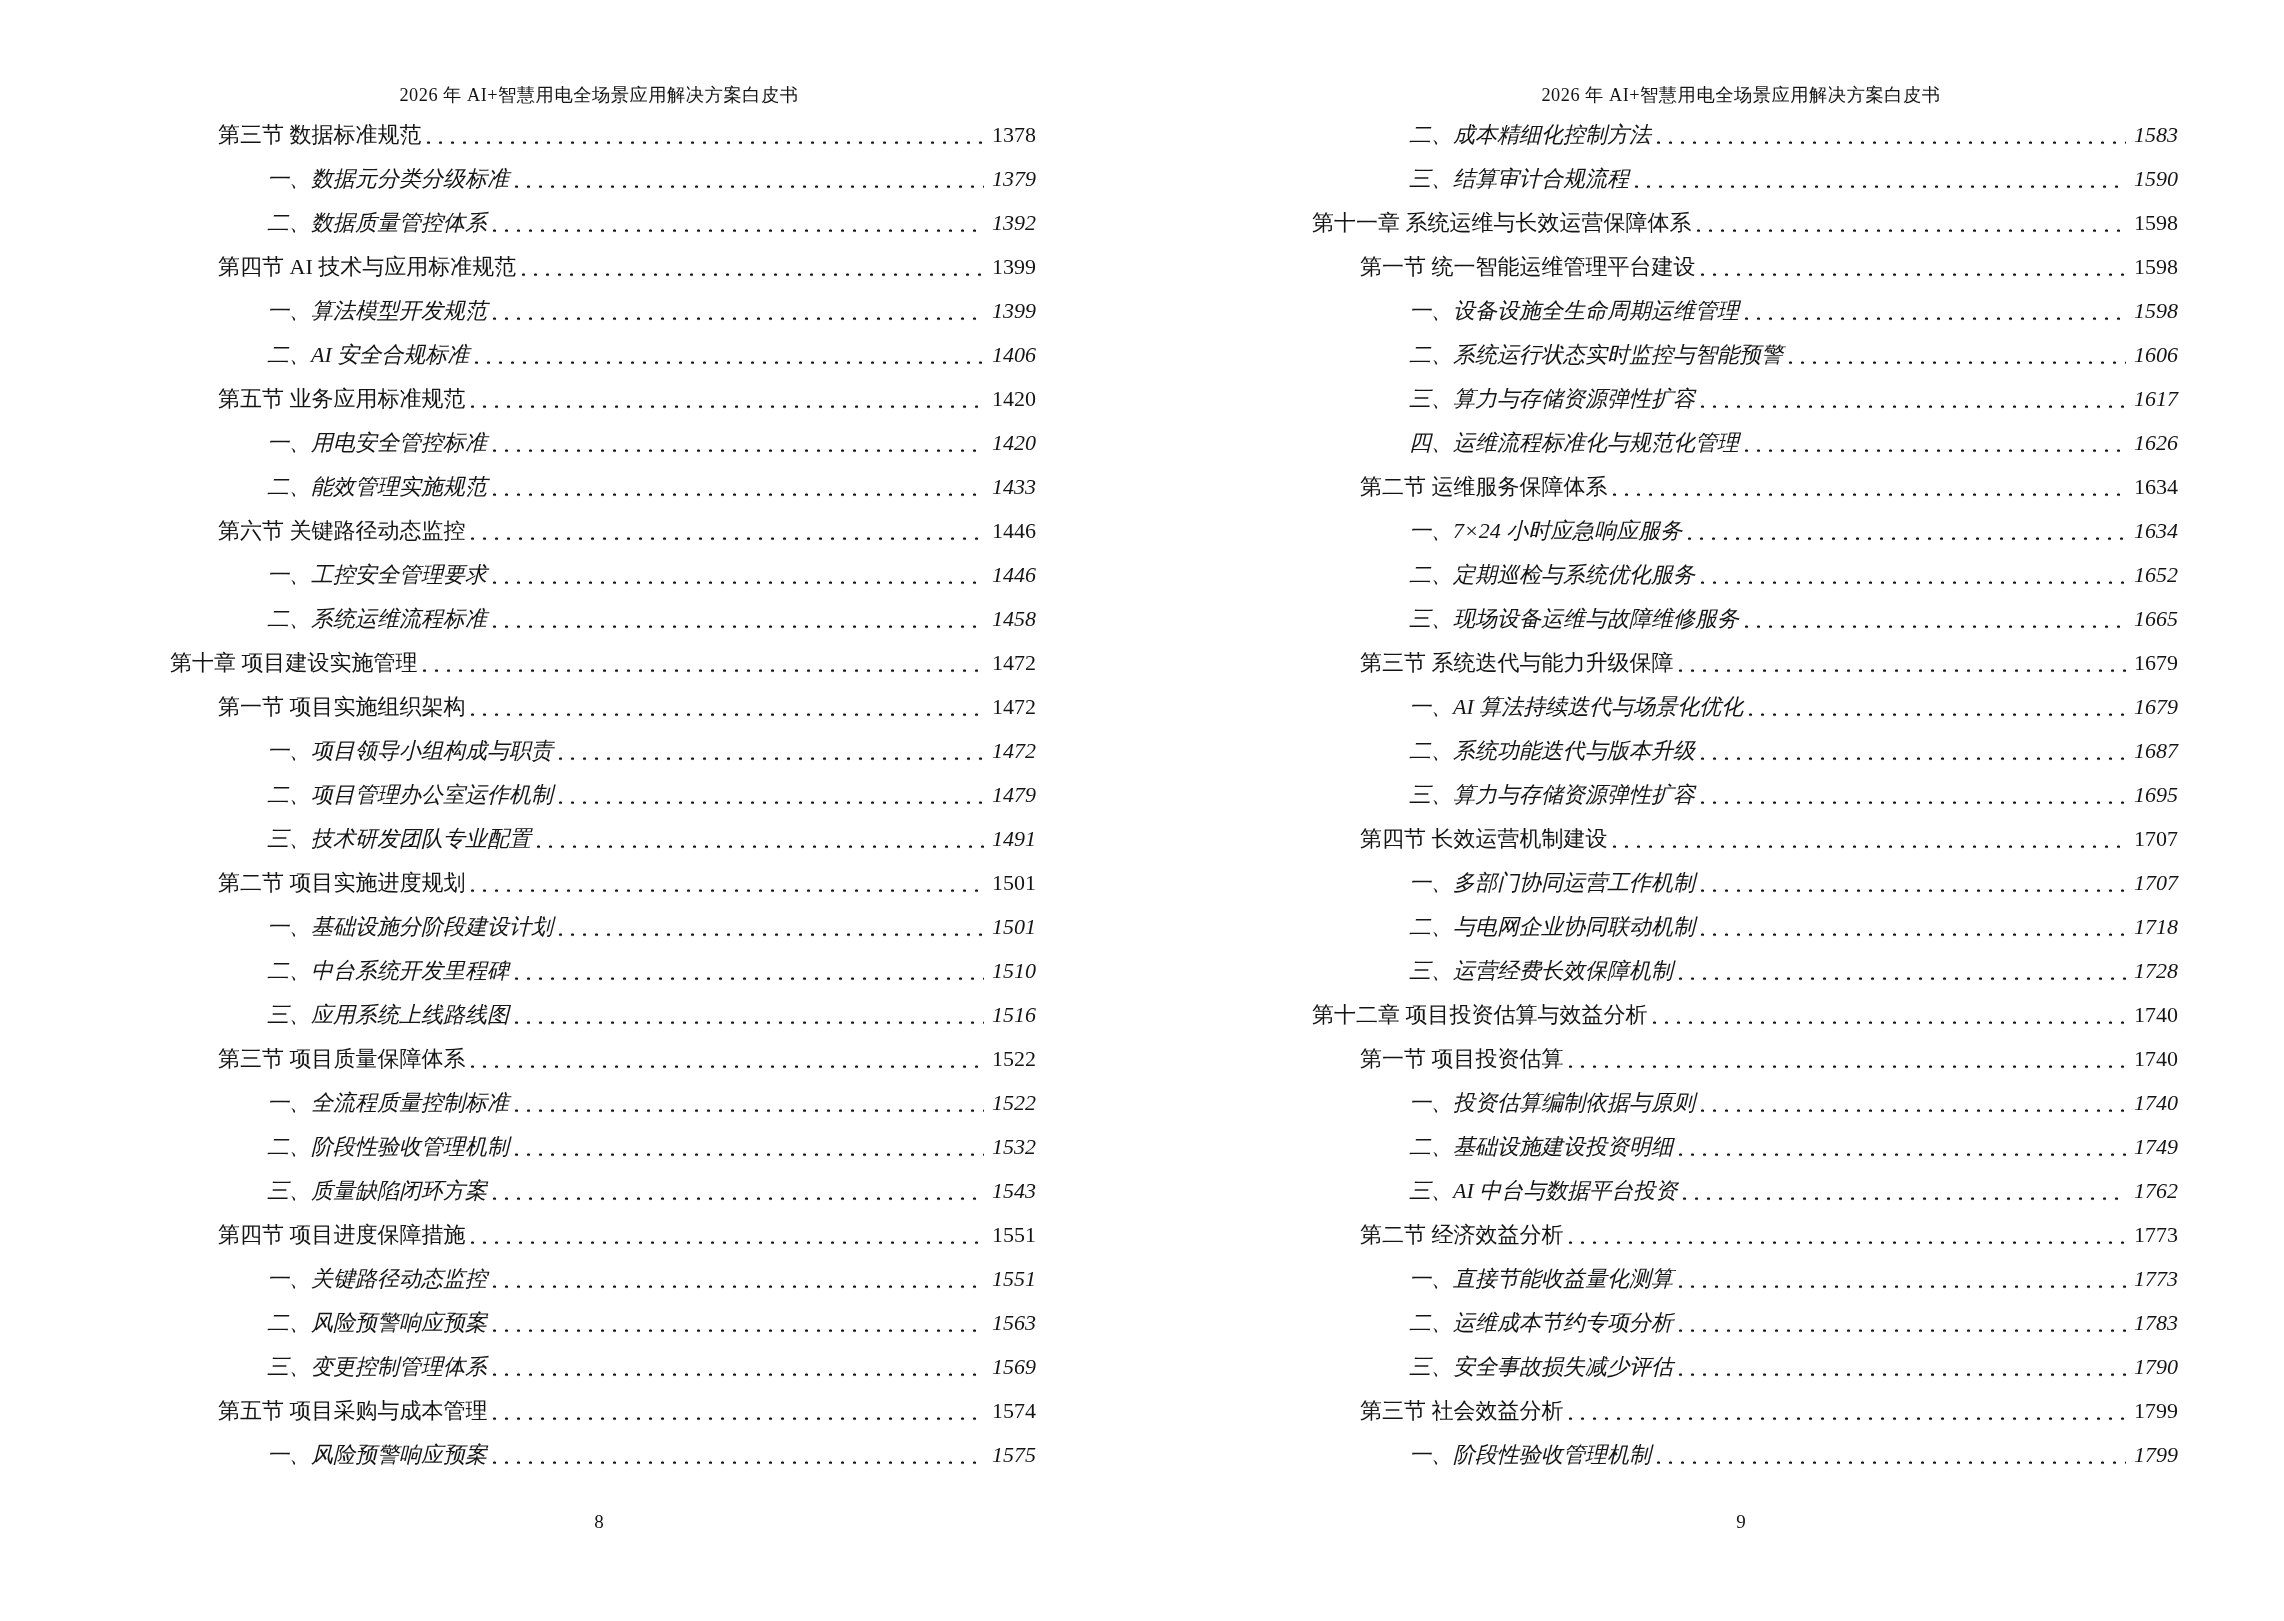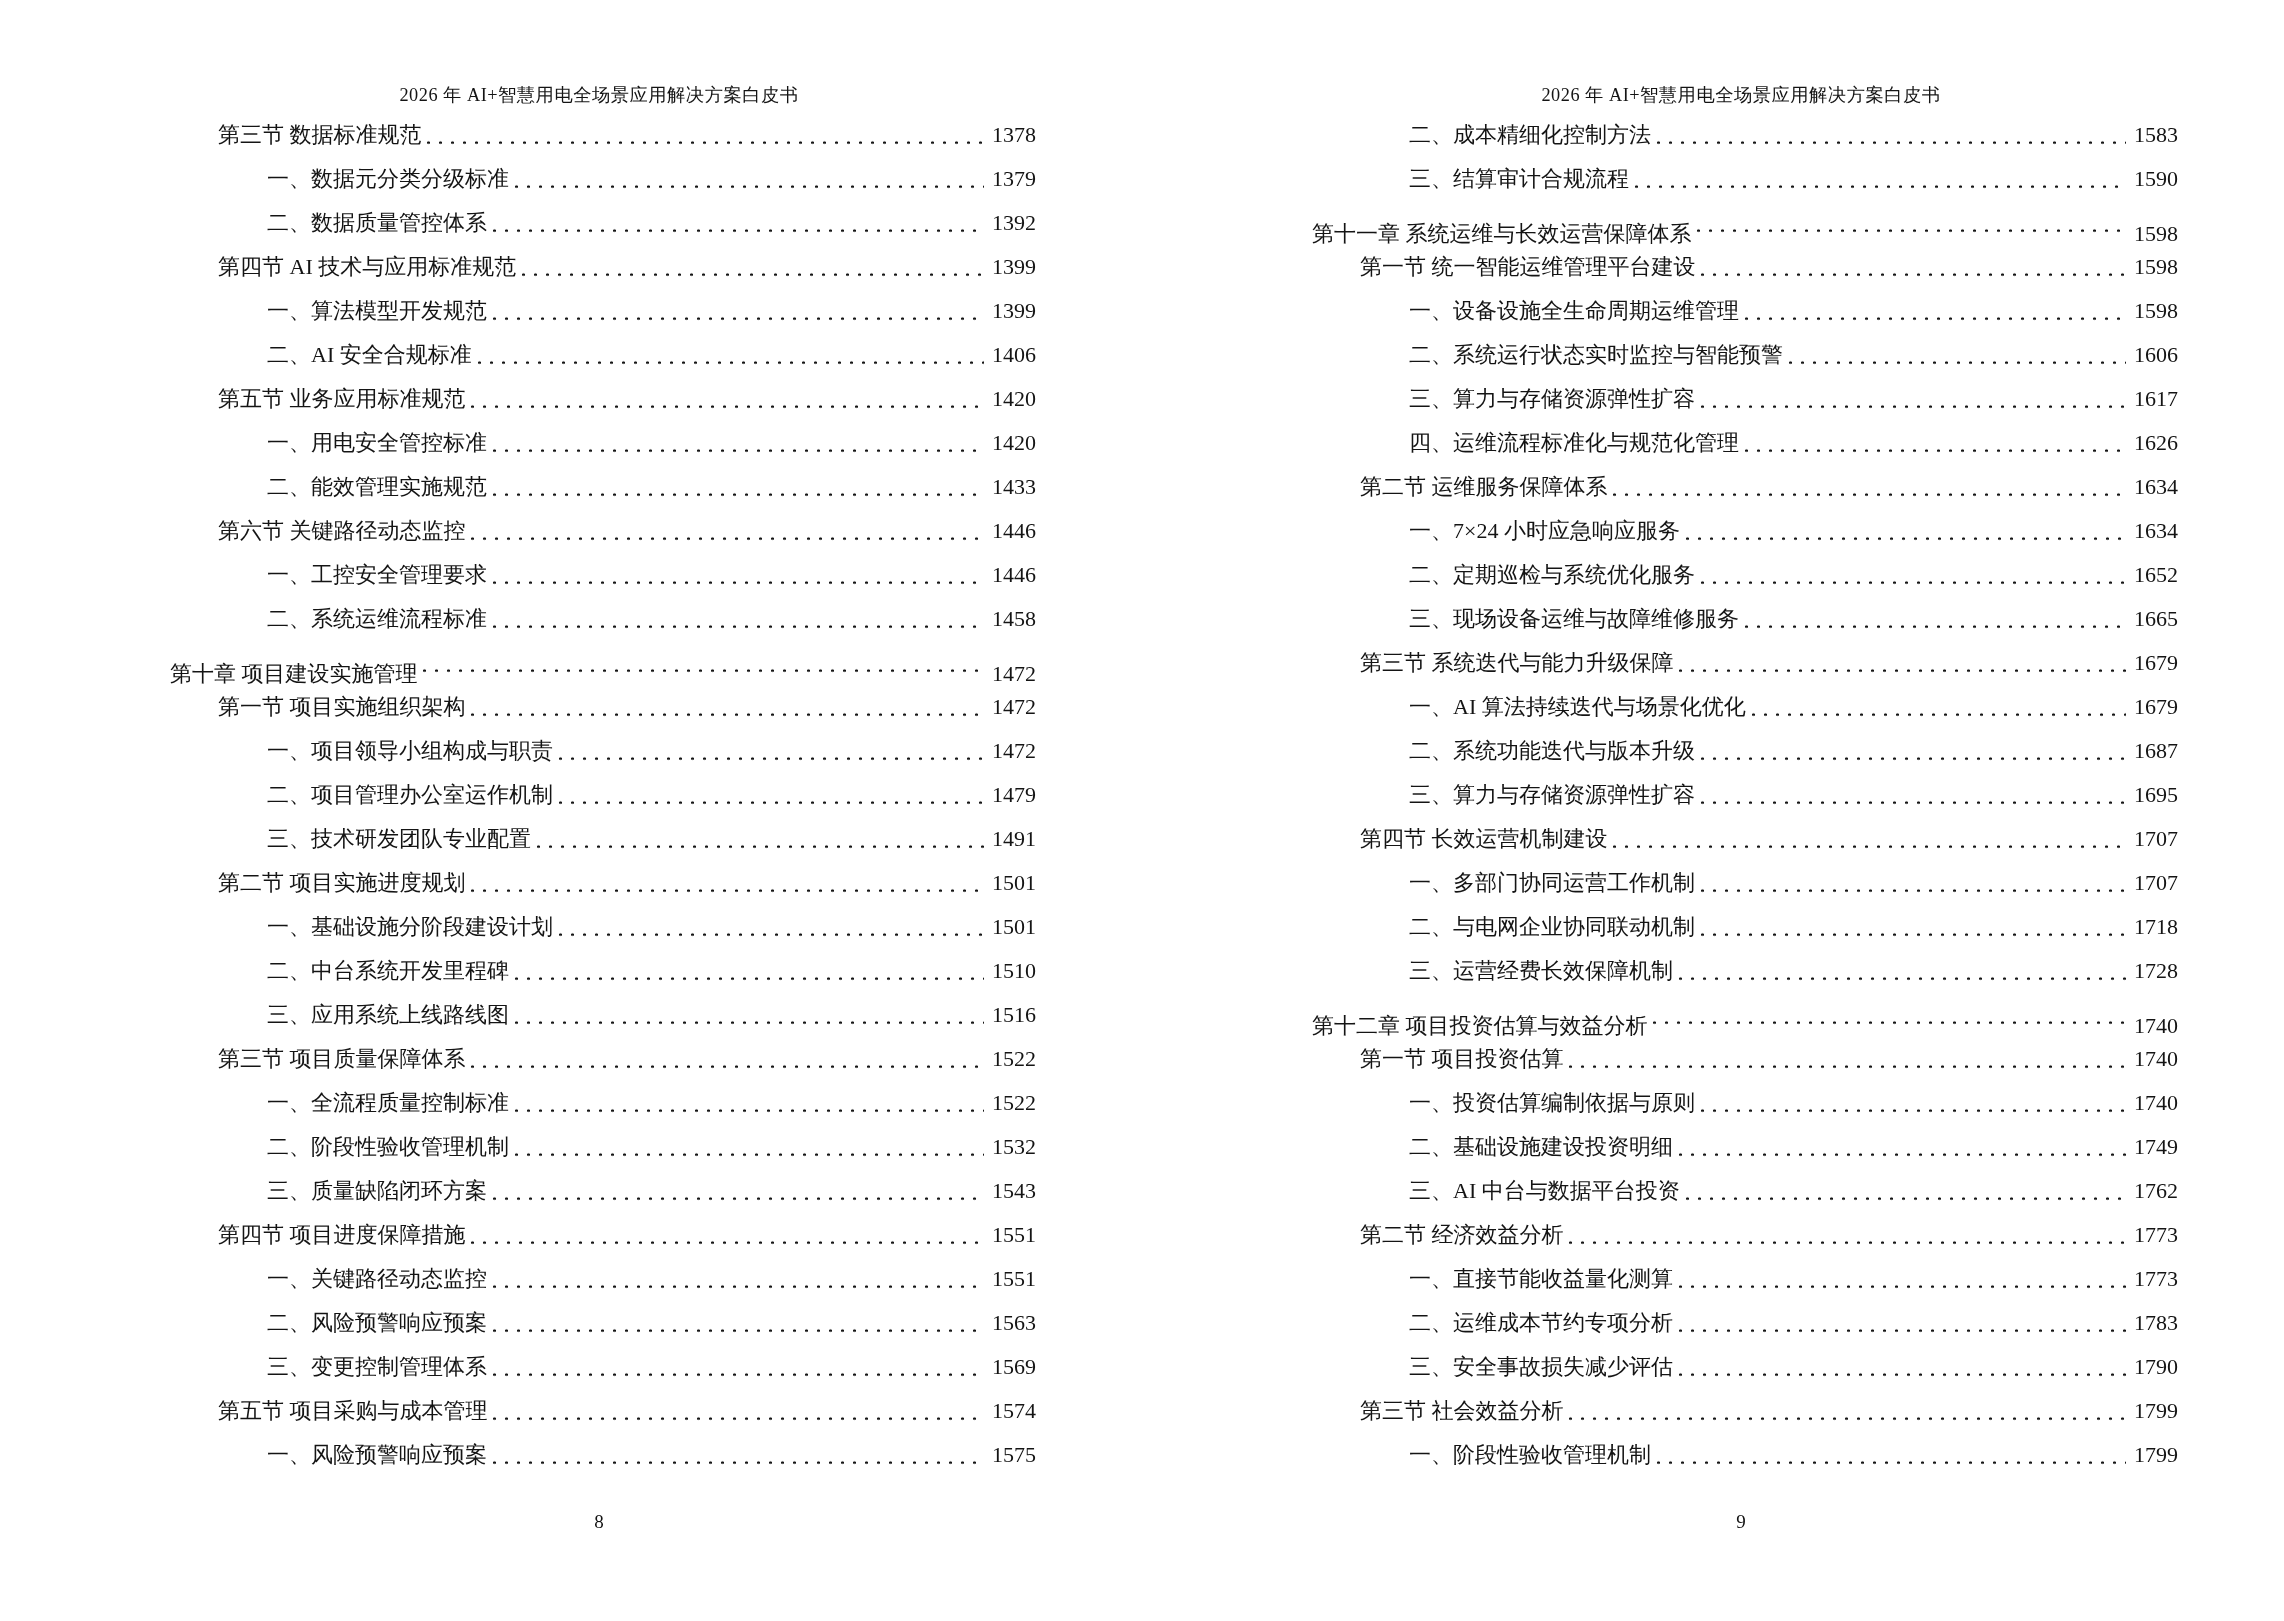--- a/index.html
+++ b/index.html
@@ -25,23 +25,23 @@
   }
 
   .toc{position:absolute;top:113px;left:7px;right:0;}
   .toc-row{
     height:44px;
     display:flex;align-items:center;
     padding-right:106px;
     font-size:22px;line-height:22px;
     white-space:nowrap;
   }
-  .toc-row.lvl0{padding-left:163px;align-items:flex-end;}
+  .toc-row.lvl0{padding-left:163px;}
   .toc-row.lvl1{padding-left:211px;}
-  .toc-row.lvl2{padding-left:260px;}
+  .toc-row.lvl2{padding-left:260px;font-style:italic;}
 
   .dots{
     flex:1 1 auto;
     height:3.9px;
     margin:0 7.7px 0 5.8px;
     align-self:center;
     transform:translateY(7.7px);
     background-image:radial-gradient(circle at 1.7px 1.9px, #151515 1.3px, transparent 1.5px);
     background-size:12px 3.9px;
     background-repeat:repeat-x;

